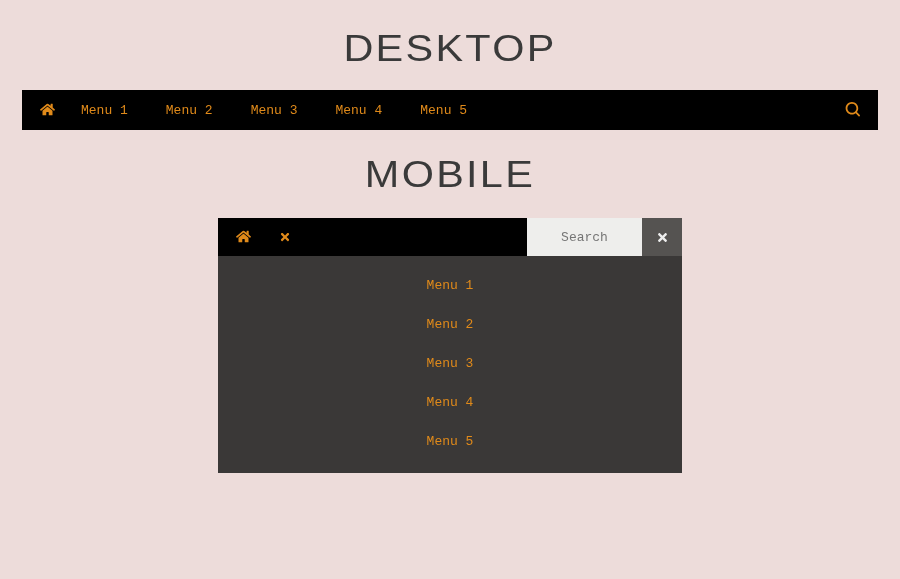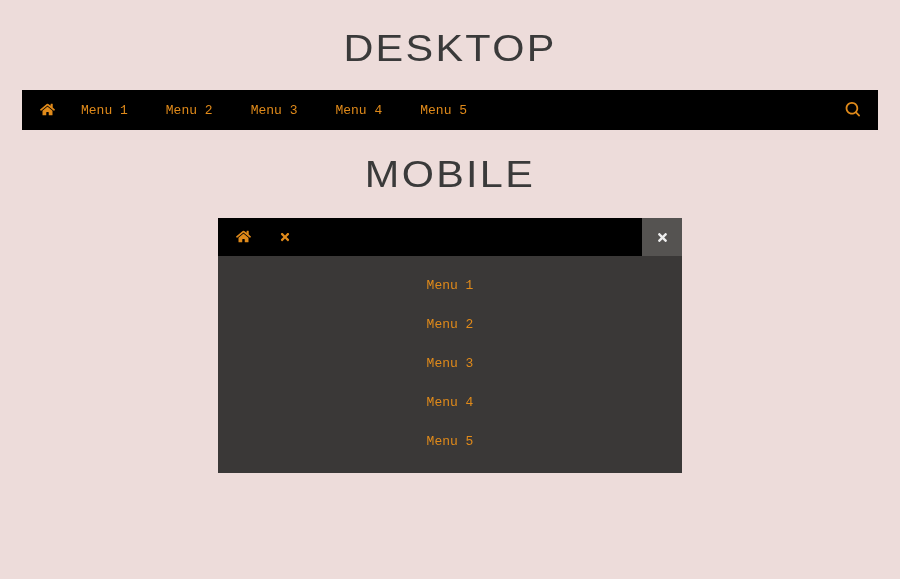--- a/index.html
+++ b/index.html
@@ -165,20 +165,21 @@
       <svg class="icon-svg" viewBox="0 0 576 512" fill="currentColor">
           <path d="M280.37 148.26L96 300.11V464a16 16 0 0016 16h112a16 16 0 0016-16V368a16 16 0 0116-16h64a16 16 0 0116 16v96a16 16 0 0016 16h112a16 16 0 0016-16V300.11L295.63 148.26a12 12 0 00-15.26 0zM571.6 251.47L488 182.56V44a12 12 0 00-12-12h-56a12 12 0 00-12 12v72.61L318.47 43a48 48 0 00-61 0L4.34 251.47a12 12 0 00-1.6 16.9l25.5 31A12 12 0 0045.15 301l235.22-193.74a12 12 0 0115.3 0L530.9 301a12 12 0 0016.9-1.6l25.5-31a12 12 0 00-1.7-16.93z"></path>
         </svg>
     </span>
     <span class="close-menu-icon">
       <svg class="icon-svg" style="width:12px;height:12px" viewBox="0 0 352 512" fill="currentColor">
           <path d="M242.72 256l100.07-100.07c12.28-12.28 12.28-32.19 0-44.48l-22.24-22.24c-12.28-12.28-32.19-12.28-44.48 0L176 189.28 75.93 89.21c-12.28-12.28-32.19-12.28-44.48 0L9.21 111.45c-12.28 12.28-12.28 32.19 0 44.48L109.28 256 9.21 356.07c-12.28 12.28-12.28 32.19 0 44.48l22.24 22.24c12.28 12.28 32.2 12.28 44.48 0L176 322.72l100.07 100.07c12.28 12.28 32.2 12.28 44.48 0l22.24-22.24c12.28-12.28 12.28-32.19 0-44.48L242.72 256z"></path>
         </svg>
     </span>
     <span class="spacer"></span>
+    <input class="search-field" type="text" placeholder="Search" style="">
     <span class="close-search">
       <svg class="icon-svg" style="width:13px;height:13px" viewBox="0 0 352 512" fill="currentColor">
           <path d="M242.72 256l100.07-100.07c12.28-12.28 12.28-32.19 0-44.48l-22.24-22.24c-12.28-12.28-32.19-12.28-44.48 0L176 189.28 75.93 89.21c-12.28-12.28-32.19-12.28-44.48 0L9.21 111.45c-12.28 12.28-12.28 32.19 0 44.48L109.28 256 9.21 356.07c-12.28 12.28-12.28 32.19 0 44.48l22.24 22.24c12.28 12.28 32.2 12.28 44.48 0L176 322.72l100.07 100.07c12.28 12.28 32.2 12.28 44.48 0l22.24-22.24c12.28-12.28 12.28-32.19 0-44.48L242.72 256z"></path>
         </svg>
     </span>
   </div>
   <div class="mobile-menu">
     <div class="menu-item">Menu 1</div>
     <div class="menu-item">Menu 2</div>
     <div class="menu-item">Menu 3</div>

